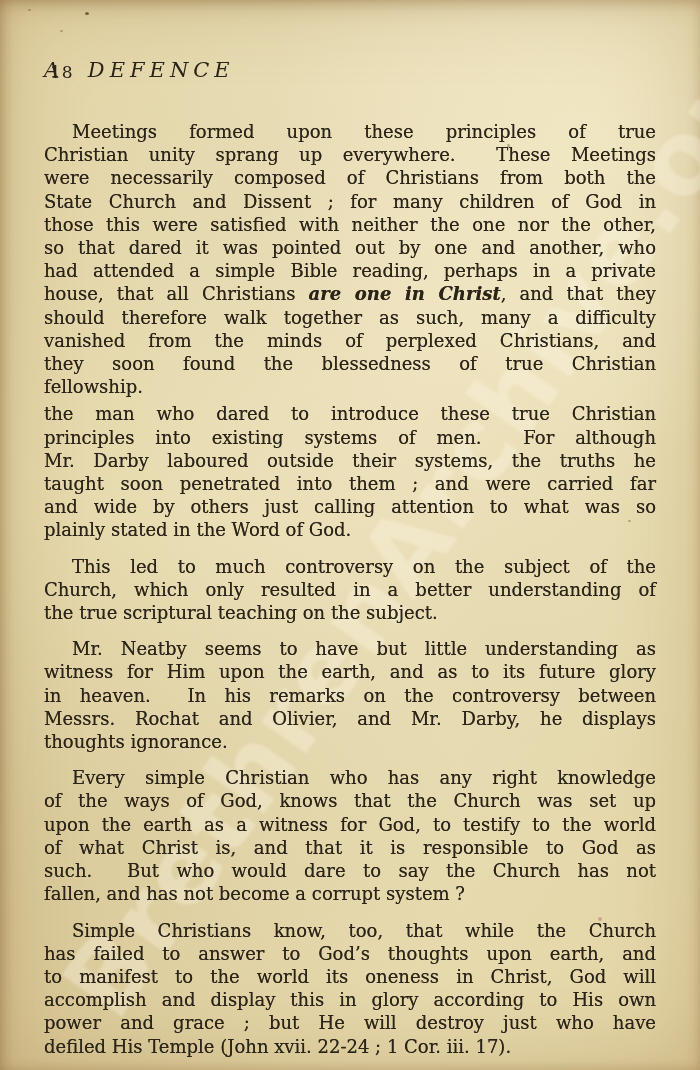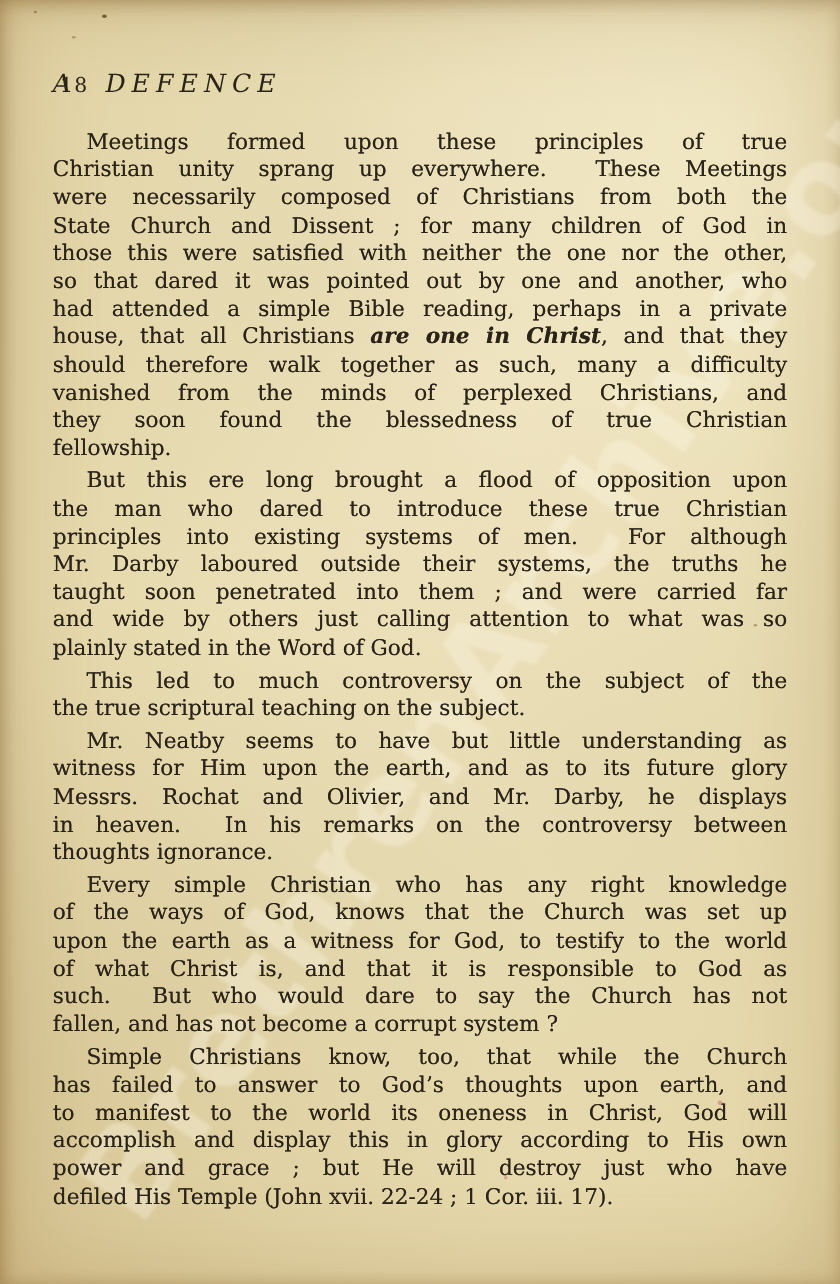--- a/index.html
+++ b/index.html
@@ -38,21 +38,21 @@
     position:absolute;left:0;right:0;top:0;text-align:left;
     font-style:italic;font-size:21px;letter-spacing:5px;word-spacing:12px;
   }
   .body-text{
     position:absolute;top:107px;left:44px;width:612px;color:#2a2318;
     font-size:18px;line-height:23.2px;
     text-shadow:0 0 0.5px rgba(42,35,24,0.7);
   }
   .para{margin:0 0 4px 0;}
   .line{text-align:justify;text-align-last:justify;}
-  .line.first{text-indent:28px;}
+  .line.first{text-indent:28px;margin-top:13px;}
   .line.last{text-align-last:left;}
   .line i{font-style:italic;font-weight:bold;}
   .speck{position:absolute;border-radius:50%;pointer-events:none;}
   .speck.dark{background:rgba(90,70,30,0.8);}
   .speck.faint{background:rgba(110,85,40,0.45);}
   .speck.pink{background:rgba(205,130,125,0.65);}
 </style>
 </head>
 <body>
 
@@ -74,37 +74,37 @@
         <div class="line">those this were satisfied with neither the one nor the other,</div>
         <div class="line">so that dared it was pointed out by one and another, who</div>
         <div class="line">had attended a simple Bible reading, perhaps in a private</div>
         <div class="line">house, that all Christians <i>are one in Christ</i>, and that they</div>
         <div class="line">should therefore walk together as such, many a difficulty</div>
         <div class="line">vanished from the minds of perplexed Christians, and</div>
         <div class="line">they soon found the blessedness of true Christian</div>
         <div class="line last">fellowship.</div>
       </div>
       <div class="para">
-        <div class="line first">But this ere long brought a flood of opposition upon</div>
         <div class="line">the man who dared to introduce these true Christian</div>
         <div class="line">principles into existing systems of men.&nbsp; For although</div>
         <div class="line">Mr. Darby laboured outside their systems, the truths he</div>
         <div class="line">taught soon penetrated into them ; and were carried far</div>
         <div class="line">and wide by others just calling attention to what was so</div>
         <div class="line last">plainly stated in the Word of God.</div>
       </div>
       <div class="para">
         <div class="line first">This led to much controversy on the subject of the</div>
+        <div class="line">Church, which only resulted in a better understanding of</div>
         <div class="line last">the true scriptural teaching on the subject.</div>
       </div>
       <div class="para">
         <div class="line first">Mr. Neatby seems to have but little understanding as</div>
         <div class="line">witness for Him upon the earth, and as to its future glory</div>
+        <div class="line">in heaven.&nbsp; In his remarks on the controversy between</div>
         <div class="line">Messrs. Rochat and Olivier, and Mr. Darby, he displays</div>
-        <div class="line">in heaven.&nbsp; In his remarks on the controversy between</div>
         <div class="line last">thoughts ignorance.</div>
       </div>
       <div class="para">
         <div class="line first">Every simple Christian who has any right knowledge</div>
         <div class="line">of the ways of God, knows that the Church was set up</div>
         <div class="line">upon the earth as a witness for God, to testify to the world</div>
         <div class="line">of what Christ is, and that it is responsible to God as</div>
         <div class="line">such.&nbsp; But who would dare to say the Church has not</div>
         <div class="line last">fallen, and has not become a corrupt system ?</div>
       </div>

